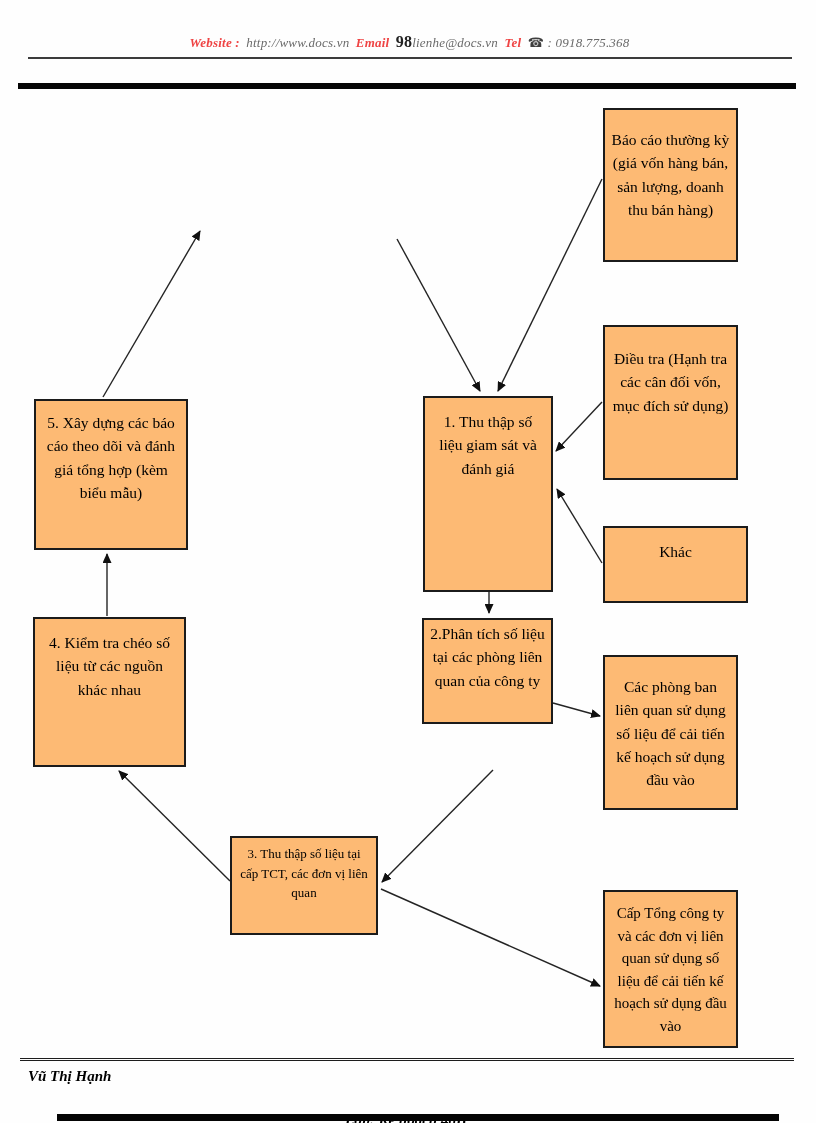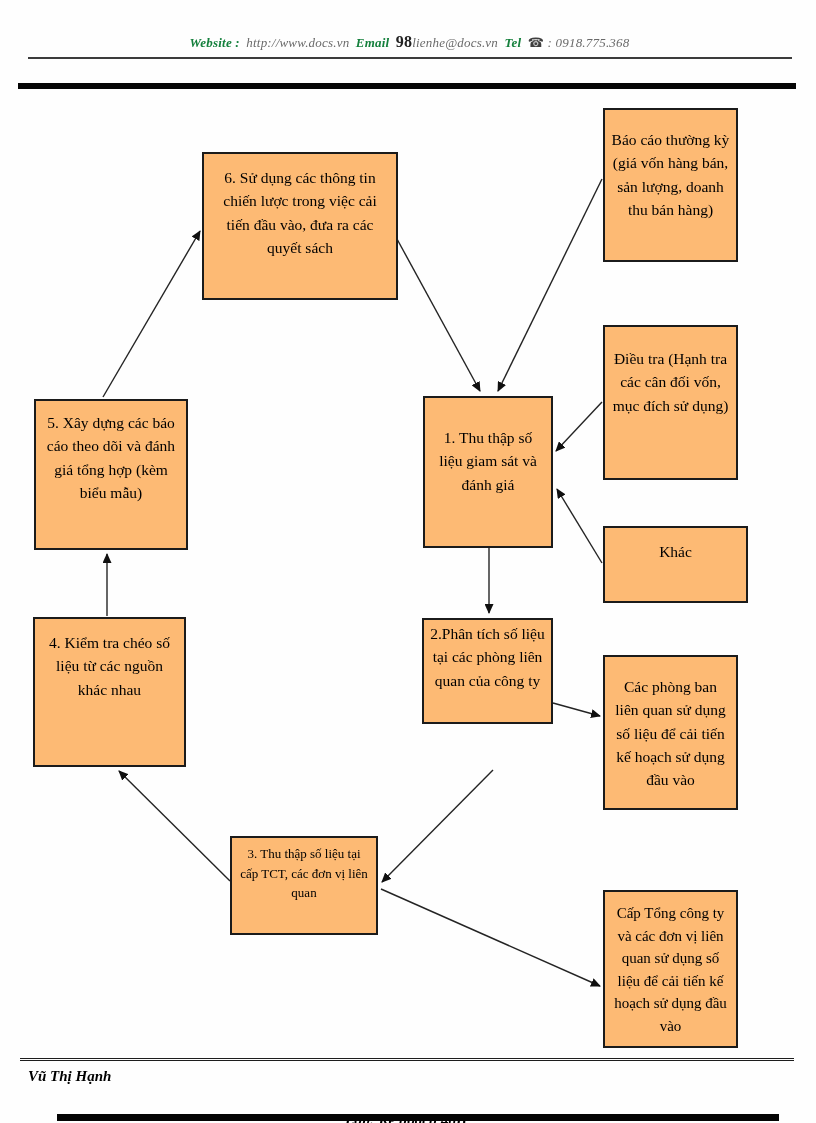--- a/index.html
+++ b/index.html
@@ -7,36 +7,36 @@
     position:relative; width:816px; height:1123px; background:#fefefe;
     font-family:"Liberation Serif", serif; color:#000; overflow:hidden;
   }
 
   
   .hdr {
     position:absolute; top:33px; left:0; width:100%;
     text-align:center; font-style:italic; color:#4d4d4d; font-size:13px;
     letter-spacing:0.2px;
   }
-  .hdr .hb { font-weight:bold; color:#15803d; margin:0 3px; }
+  .hdr .hb { font-weight:bold; color:#ef4444; margin:0 3px; }
   .hdr .hi { color:#6a6a6a; }
   .hdr .hnum { font-style:normal; font-weight:bold; font-size:16px; color:#222; }
   .hdr .htel { font-style:normal; color:#3f3f3f; }
   .rule-thin-top { position:absolute; top:57px; left:28px; right:24px; border-top:2px solid #3c3c3c; }
   .rule-thick-top { position:absolute; top:83px; left:18px; right:20px; border-top:6px solid #050505; }
 
   
   .node {
     position:absolute; box-sizing:border-box; background:#fdba74;
     border:2px solid #1b1b1b; text-align:center;
     font-size:15.5px; line-height:1.5; padding:10px 6px; z-index:2;
   }
   .n-step6    { left:202px; top:152px; width:196px; height:148px; padding-top:12px; }
   .n-report   { left:603px; top:108px; width:135px; height:154px; padding-top:18px; }
-  .n-step1    { left:423px; top:396px; width:130px; height:152px; padding-top:28px; }
+  .n-step1    { left:423px; top:396px; width:130px; height:196px; padding-top:12px; }
   .n-dieutra  { left:603px; top:325px; width:135px; height:155px; padding-top:20px; }
   .n-khac     { left:603px; top:526px; width:145px; height:77px;  padding-top:12px; }
   .n-step5    { left:34px;  top:399px; width:154px; height:151px; padding-top:10px; }
   .n-step4    { left:33px;  top:617px; width:153px; height:150px; padding-top:12px; }
   .n-step2    { left:422px; top:618px; width:131px; height:106px; padding-top:2px; }
   .n-phongban { left:603px; top:655px; width:135px; height:155px; padding-top:18px; }
   .n-step3    { left:230px; top:836px; width:148px; height:99px;  padding-top:6px; font-size:13px; }
   .n-captct   { left:603px; top:890px; width:135px; height:158px; padding-top:10px; font-size:15px; }
 
   .arrows { position:absolute; left:0; top:0; z-index:1; }
@@ -77,21 +77,20 @@
     <line x1="602" y1="402" x2="556" y2="451" marker-end="url(#ah)"></line>
     <line x1="602" y1="563" x2="557" y2="489" marker-end="url(#ah)"></line>
     <line x1="489" y1="548" x2="489" y2="613" marker-end="url(#ah)"></line>
     <line x1="553" y1="703" x2="600" y2="716" marker-end="url(#ah)"></line>
     <line x1="493" y1="770" x2="382" y2="882" marker-end="url(#ah)"></line>
     <line x1="230" y1="881" x2="119" y2="771" marker-end="url(#ah)"></line>
     <line x1="381" y1="889" x2="600" y2="986" marker-end="url(#ah)"></line>
     <line x1="107" y1="616" x2="107" y2="554" marker-end="url(#ah)"></line>
   </svg>
 
-  <div class="node n-step6">6. Sử dụng các thông tin chiến lược trong việc cải tiến đầu vào, đưa ra các quyết sách</div>
   <div class="node n-report">Báo cáo thường kỳ (giá vốn hàng bán, sản lượng, doanh thu bán hàng)</div>
   <div class="node n-step1">1. Thu thập số liệu giam sát và đánh giá</div>
   <div class="node n-dieutra">Điều tra (Hạnh tra các cân đối vốn, mục đích sử dụng)</div>
   <div class="node n-khac">Khác</div>
   <div class="node n-step5">5. Xây dựng các báo cáo theo dõi và đánh giá tổng hợp (kèm biểu mẫu)</div>
   <div class="node n-step4">4. Kiểm tra chéo số liệu từ các nguồn khác nhau</div>
   <div class="node n-step2">2.Phân tích số liệu tại các phòng liên quan của công ty</div>
   <div class="node n-phongban">Các phòng ban liên quan sử dụng số liệu để cải tiến kế hoạch sử dụng đầu vào</div>
   <div class="node n-step3">3. Thu thập số liệu tại cấp TCT, các đơn vị liên quan</div>
   <div class="node n-captct">Cấp Tổng công ty và các đơn vị liên quan sử dụng số liệu để cải tiến kế hoạch sử dụng đầu vào</div>

